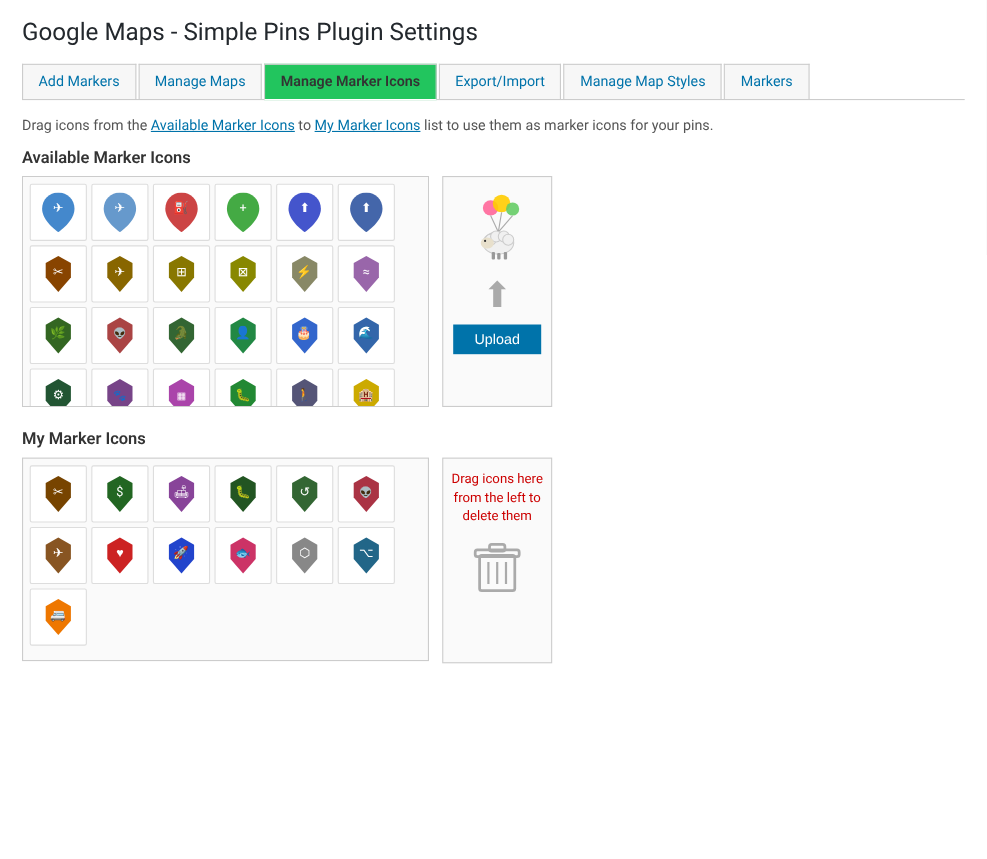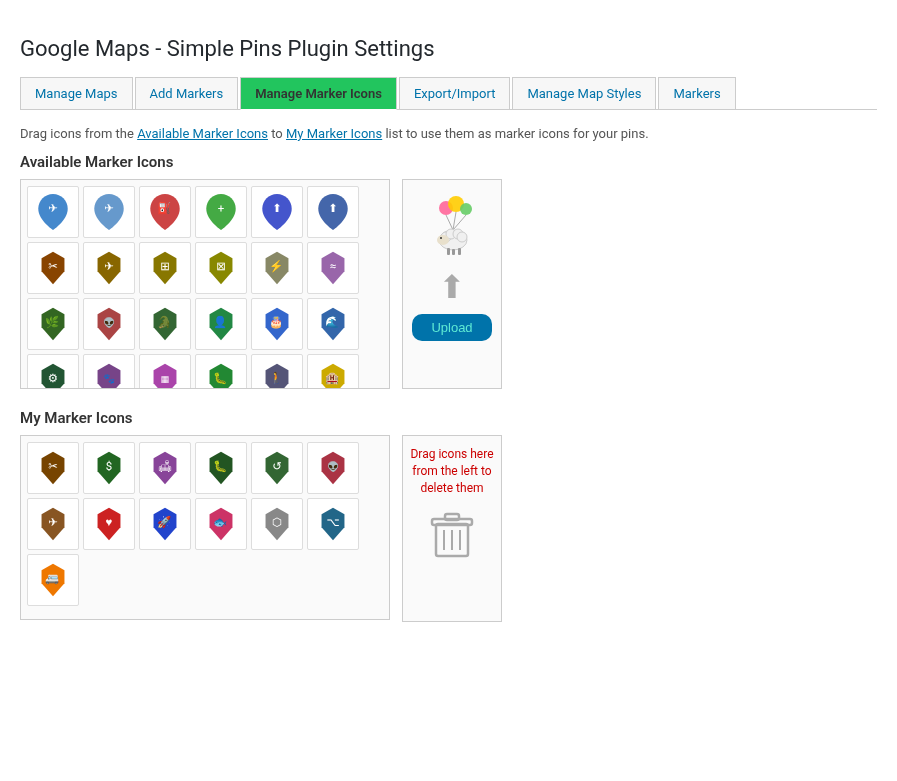--- a/index.html
+++ b/index.html
@@ -7,21 +7,21 @@
       font-family: -apple-system, BlinkMacSystemFont, "Segoe UI", Roboto, Arial, sans-serif;
       font-size: 13px;
       background: #f1f1f1;
       color: #333;
     }
     .page-wrapper {
       background: #fff;
       max-width: 897px;
       min-height: 781px;
       margin: 0 auto;
-      padding: 36px 20px 20px 20px;
+      padding: 17px 20px 20px 20px;
     }
     .page-title {
       font-size: 22px;
       font-weight: 400;
       color: #23282d;
       margin-bottom: 16px;
     }
     .tabs {
       display: flex;
       border-bottom: 1px solid #ccc;
@@ -112,26 +112,26 @@
       display: flex;
       align-items: center;
       justify-content: center;
     }
     .upload-arrow {
       font-size: 32px;
       color: #aaa;
     }
     .upload-btn {
       background: #0073aa;
-      color: #5eead4;
+      color: #ffffff;
       border: none;
       padding: 6px 12px;
       cursor: pointer;
       font-size: 13px;
-      border-radius: 10px;
+      border-radius: 0;
       width: 80px;
     }
     .my-icons-row {
       display: flex;
       gap: 12px;
       margin-bottom: 20px;
     }
     .my-icon-grid-container {
       border: 1px solid #ccc;
       background: #fafafa;
@@ -174,22 +174,22 @@
       border-radius: 2px;
     }
   </style>
 </head>
 <body>
 
 <div class="page-wrapper">
   <h1 class="page-title">Google Maps - Simple Pins Plugin Settings</h1>
 
   <div class="tabs">
+    <a class="tab">Add Markers</a>
     <a class="tab">Manage Maps</a>
-    <a class="tab">Add Markers</a>
     <a class="tab active">Manage Marker Icons</a>
     <a class="tab">Export/Import</a>
     <a class="tab">Manage Map Styles</a>
     <a class="tab">Markers</a>
   </div>
 
   <p class="instruction">
     <span>Drag icons from the </span><a href="#">Available Marker Icons</a><span> to </span><a href="#">My Marker Icons</a><span> list to use them as marker icons for your pins.</span>
   </p>
 

